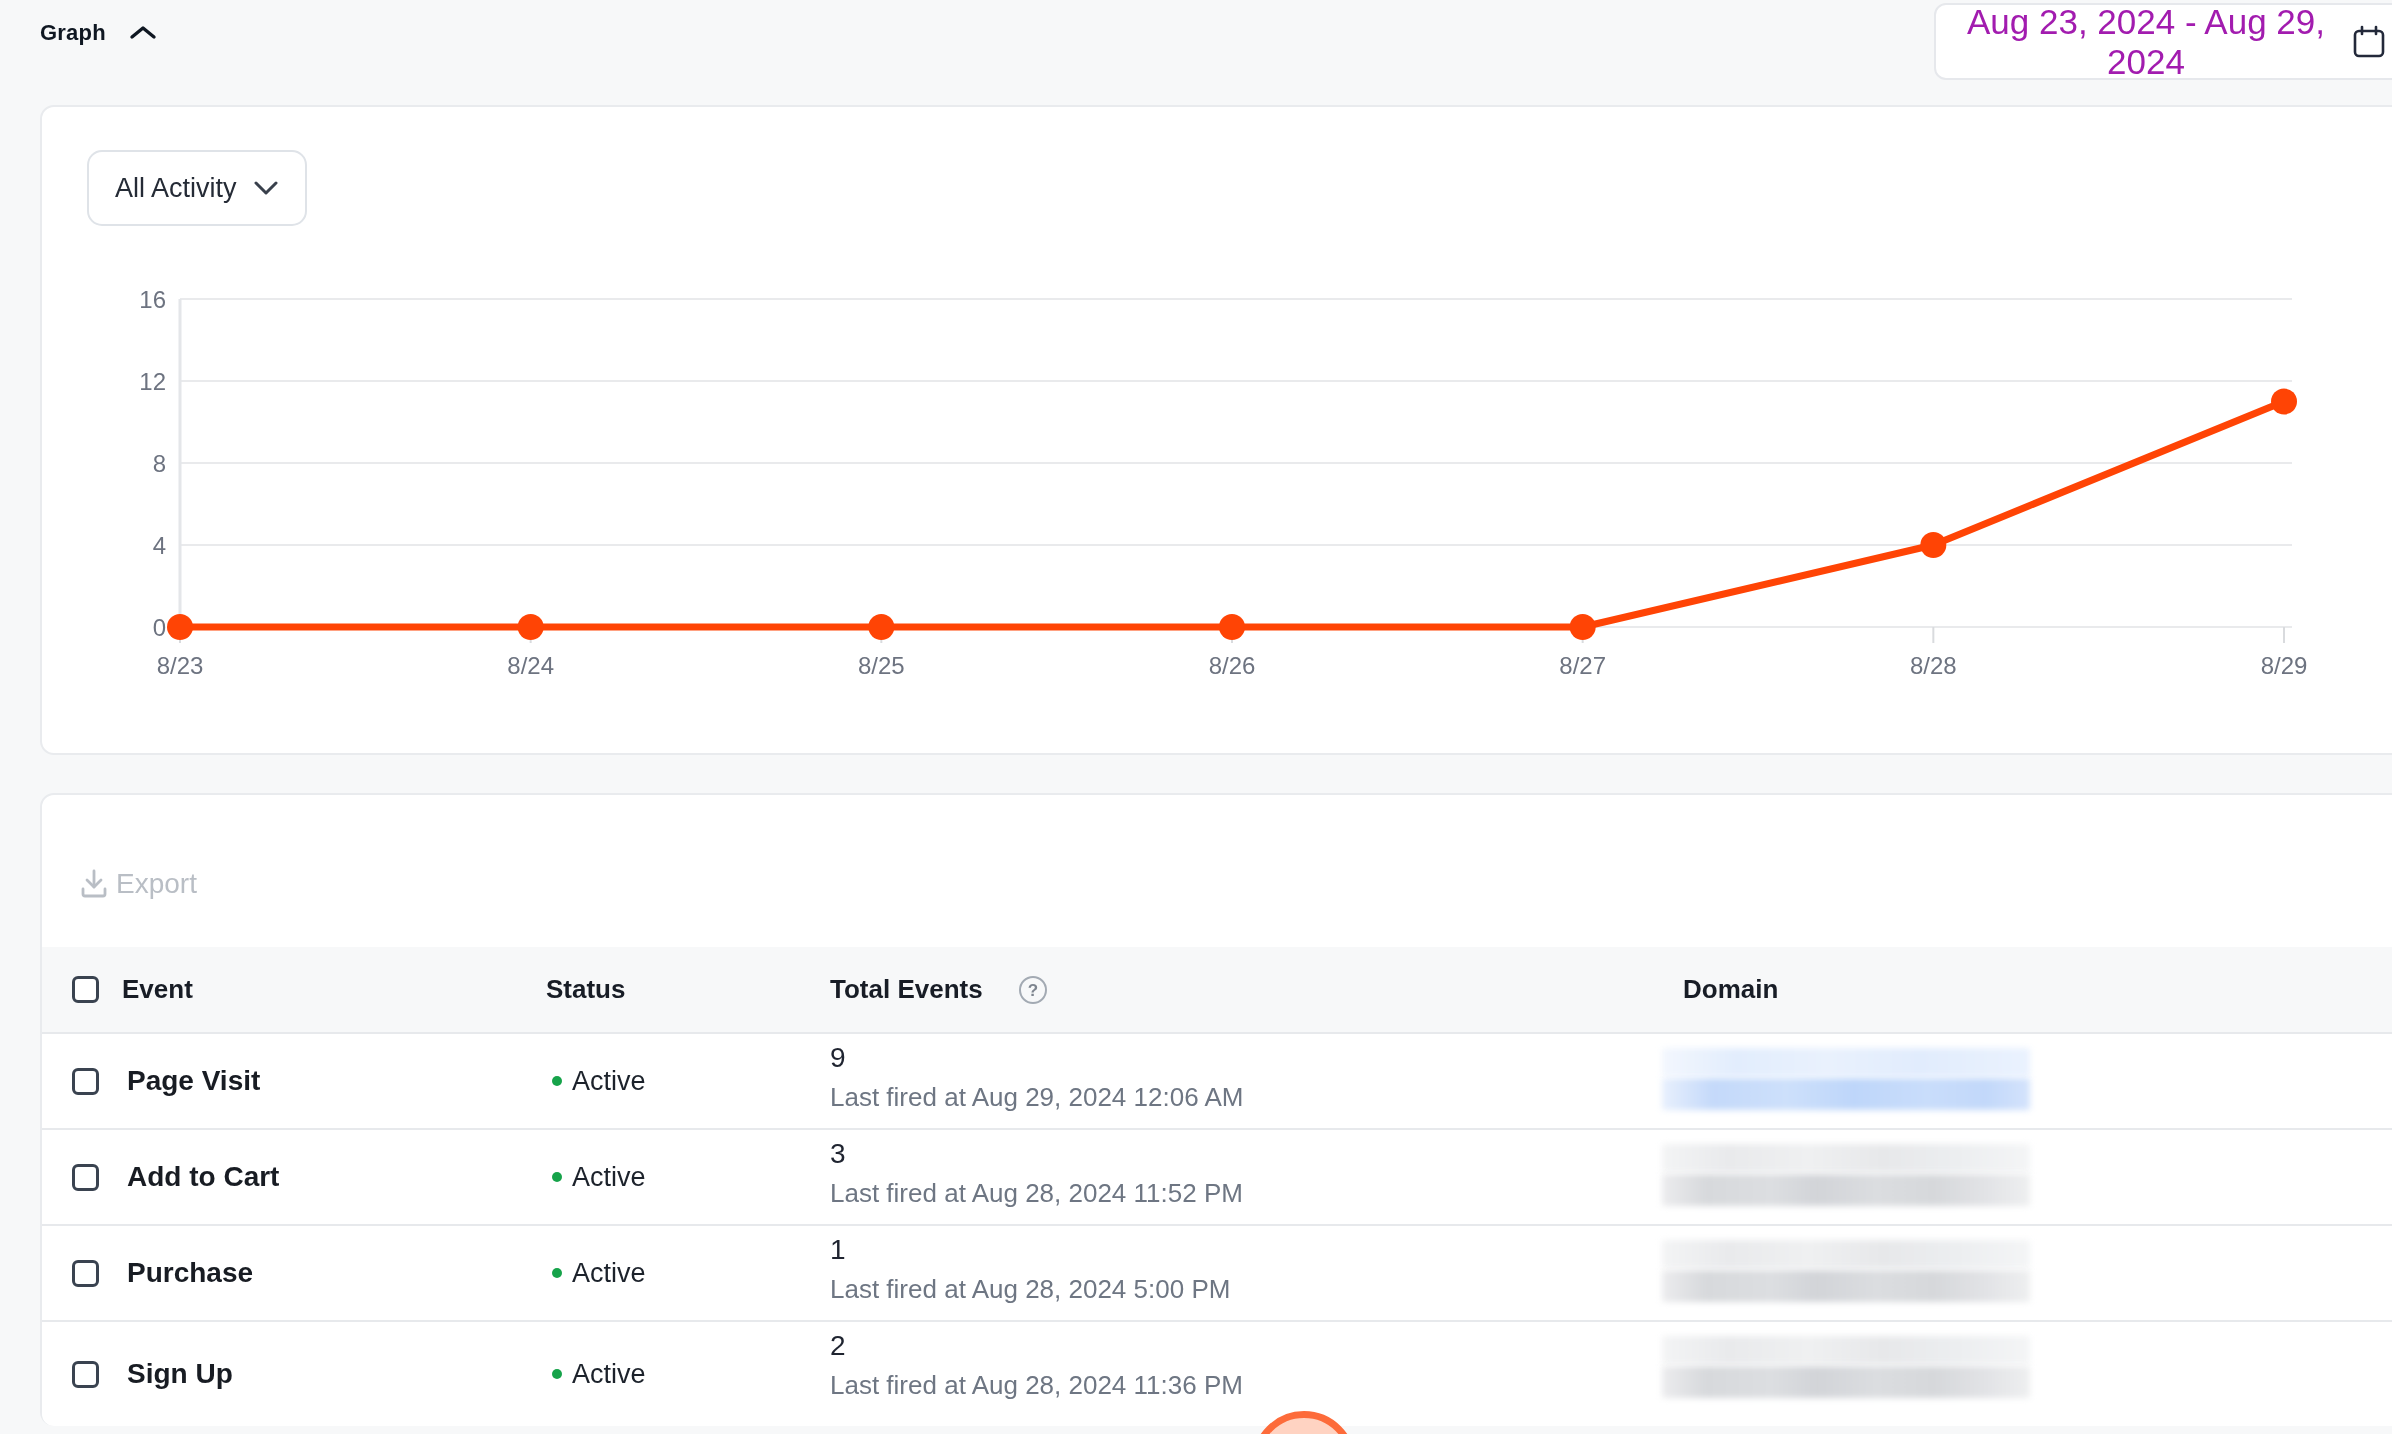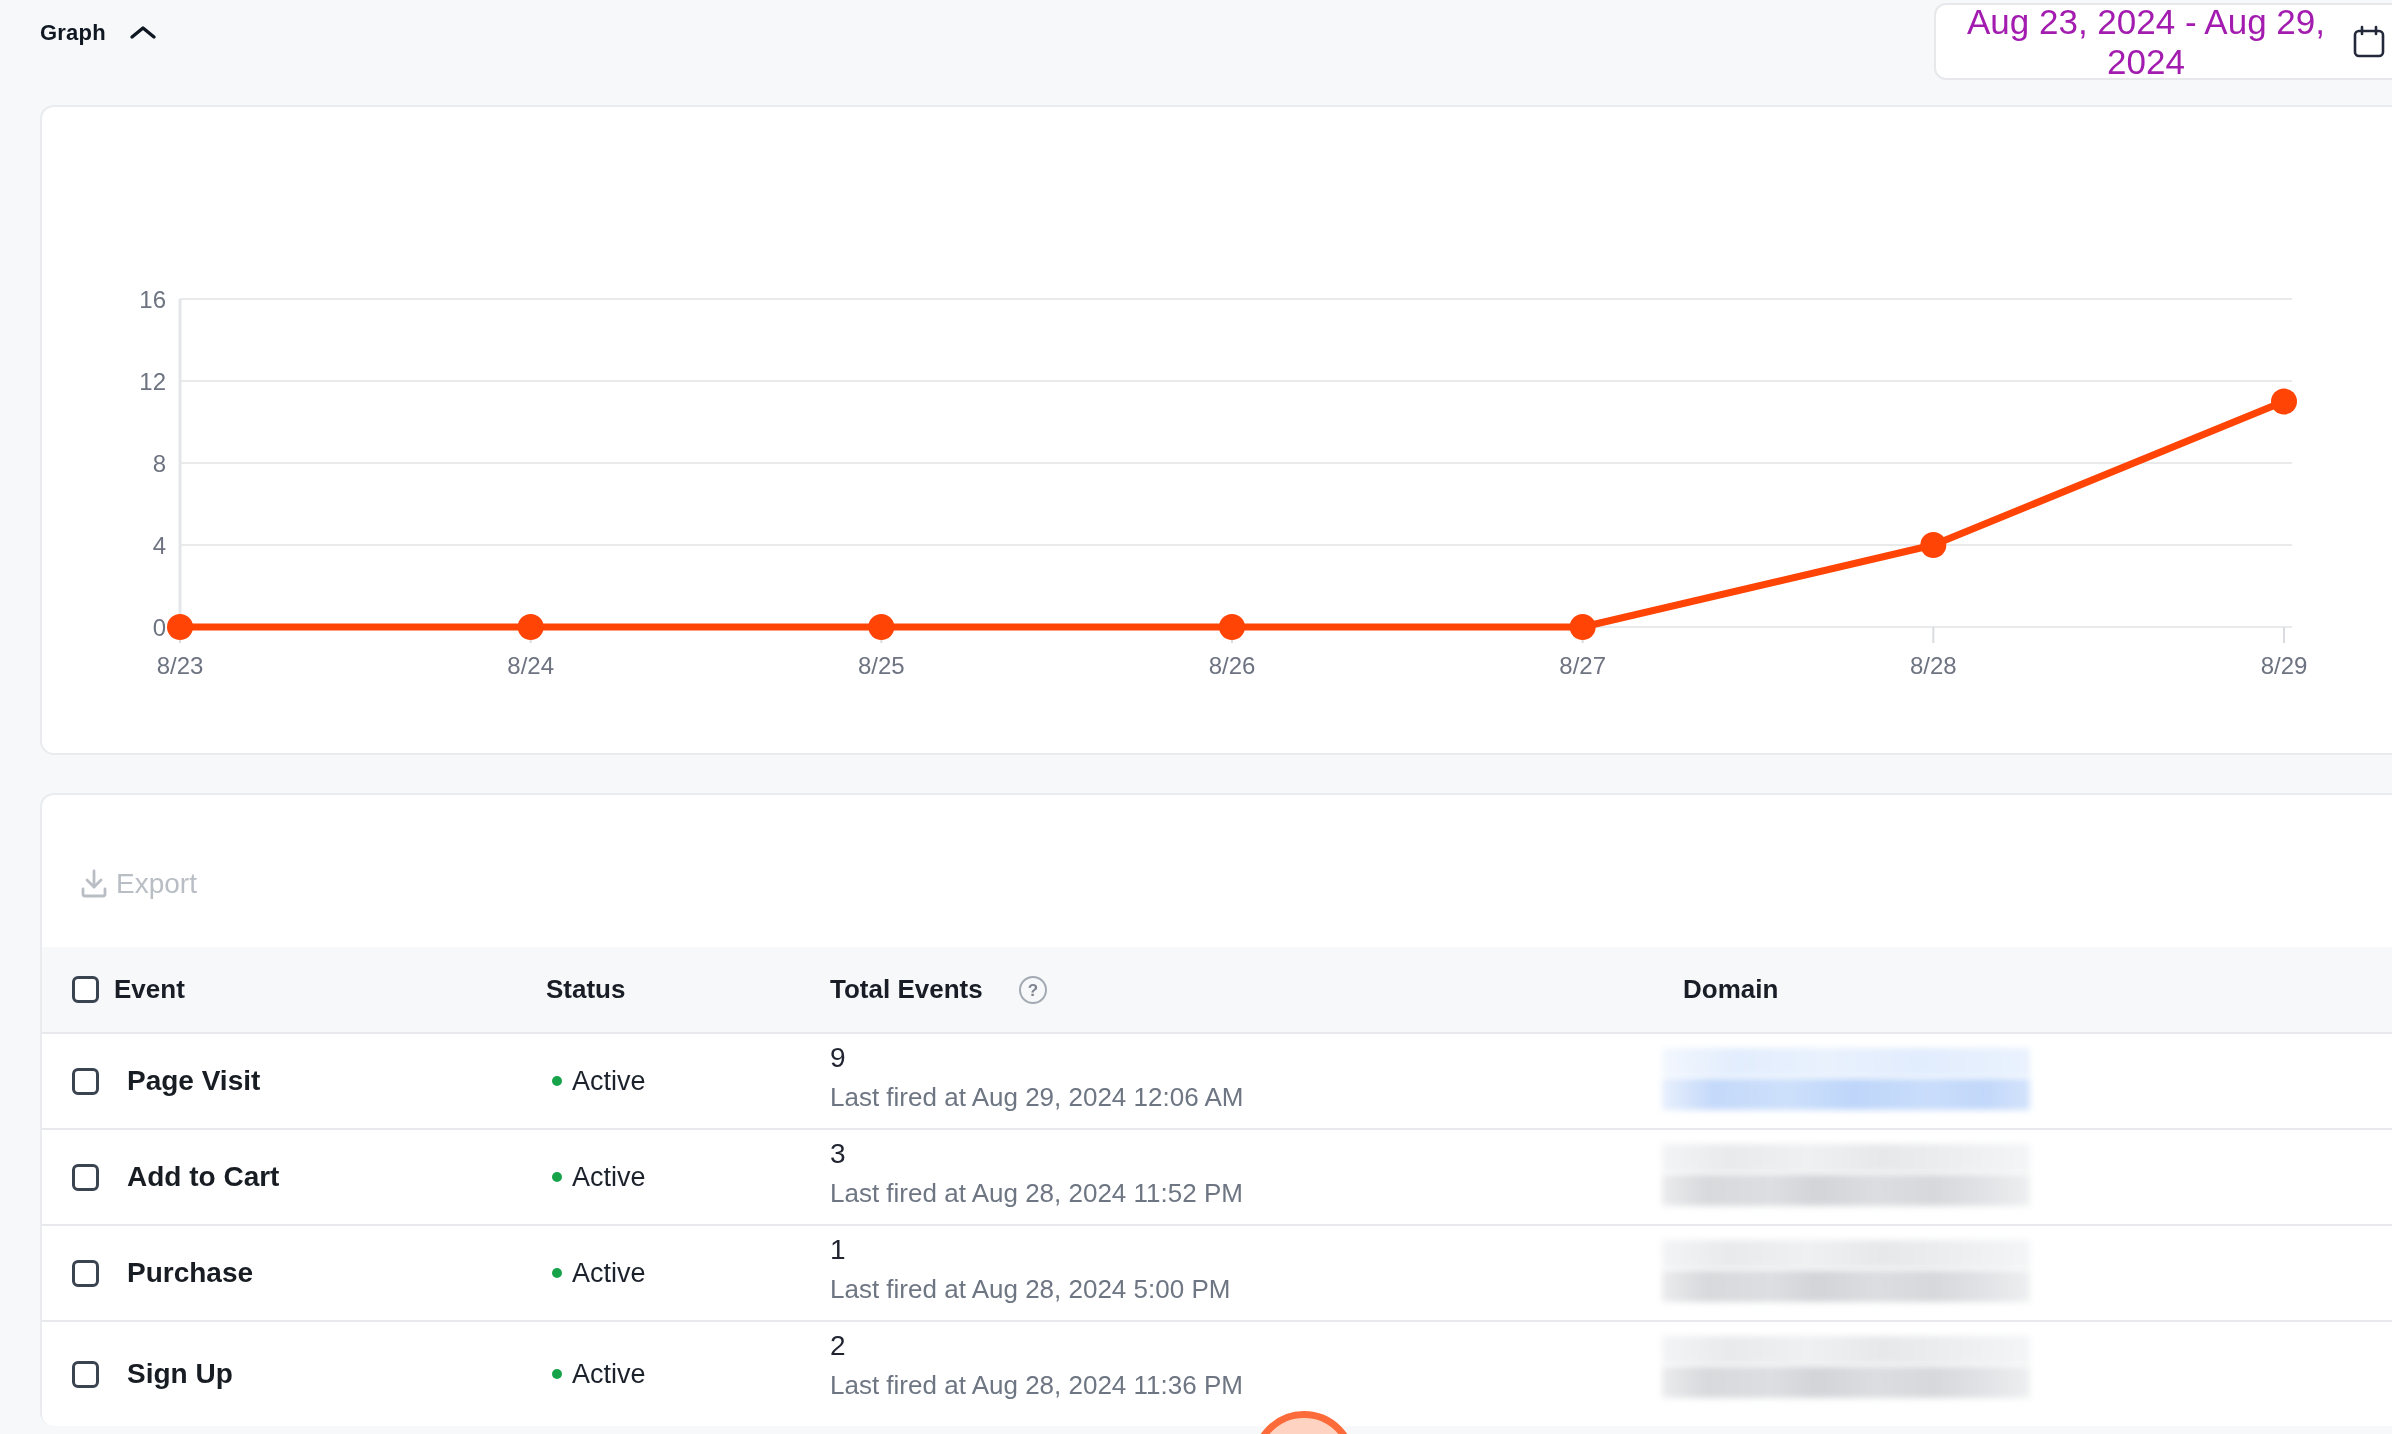--- a/index.html
+++ b/index.html
@@ -70,21 +70,21 @@
   .cell-total .sub  { font-size:26px; color:#6e7683; }
   .cell-domain { position:absolute; left:1620px; top:0; width:368px; height:100%; }
 
   .checkbox {
     width:27px; height:27px; border:3px solid #3a4350; border-radius:6px; background:#fff;
     display:inline-block; cursor:pointer;
   }
   .status-dot { width:10px; height:10px; border-radius:50%; background:#16a34a; display:inline-block; }
 
   .hdr-check  { position:absolute; left:30px; }
-  .hdr-event  { position:absolute; left:72px; }
+  .hdr-event  { position:absolute; left:80px; }
   .hdr-status { position:absolute; left:504px; }
   .hdr-total  { position:absolute; left:788px; display:flex; align-items:center; gap:34px; }
   .hdr-domain { position:absolute; left:1641px; }
 
   
   .redact { position:absolute; left:0; width:368px; filter:blur(3px); border-radius:2px; }
   .redact.r1 { top:14px; height:28px; }
   .redact.r2 { top:44px; height:32px; }
   .redact-gray-a { background:linear-gradient(90deg,#ececee 0%,#d7d9dc 12%,#dcdee1 30%,#d2d4d8 42%,#dbdde0 58%,#d6d8db 74%,#e2e3e6 88%,#eeeff0 100%); }
   .redact-gray-b { background:linear-gradient(90deg,#f3f4f5 0%,#e9eaec 18%,#eff0f1 40%,#e7e8ea 60%,#eceef0 80%,#f4f5f6 100%); }
@@ -116,20 +116,28 @@
   <span class="icon">
     <svg width="38" height="38" viewBox="0 0 38 38" fill="none" stroke="#23293a" stroke-width="2.6" stroke-linecap="round">
       <rect x="5" y="8" width="28" height="25" rx="4"></rect>
       <line x1="12" y1="4" x2="12" y2="11"></line>
       <line x1="26" y1="4" x2="26" y2="11"></line>
     </svg>
   </span>
 </button>
 
 <div class="card" id="graph-card">
+  <button class="pill-btn" id="all-activity-btn">
+    <span>All Activity</span>
+    <span class="icon">
+      <svg width="26" height="16" viewBox="0 0 26 16">
+          <polyline points="3,3 13,13 23,3" fill="none" stroke="#39404c" stroke-width="3" stroke-linecap="round" stroke-linejoin="round"></polyline>
+        </svg>
+    </span>
+  </button>
   <svg id="activity-chart" viewBox="0 0 2372 440">
       <line x1="138" y1="355" x2="2250" y2="355" stroke="#e9eaec" stroke-width="2"></line>
       <text x="124" y="364" text-anchor="end" font-size="24" fill="#6d7380">0</text>
       <line x1="138" y1="273" x2="2250" y2="273" stroke="#e9eaec" stroke-width="2"></line>
       <text x="124" y="282" text-anchor="end" font-size="24" fill="#6d7380">4</text>
       <line x1="138" y1="191" x2="2250" y2="191" stroke="#e9eaec" stroke-width="2"></line>
       <text x="124" y="200" text-anchor="end" font-size="24" fill="#6d7380">8</text>
       <line x1="138" y1="109" x2="2250" y2="109" stroke="#e9eaec" stroke-width="2"></line>
       <text x="124" y="118" text-anchor="end" font-size="24" fill="#6d7380">12</text>
       <line x1="138" y1="27" x2="2250" y2="27" stroke="#e9eaec" stroke-width="2"></line>

